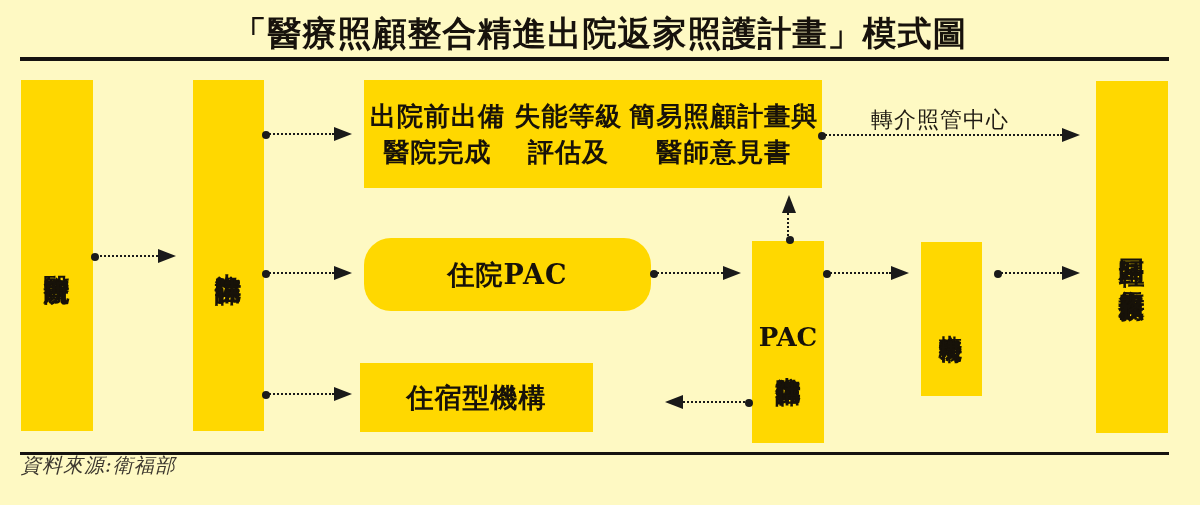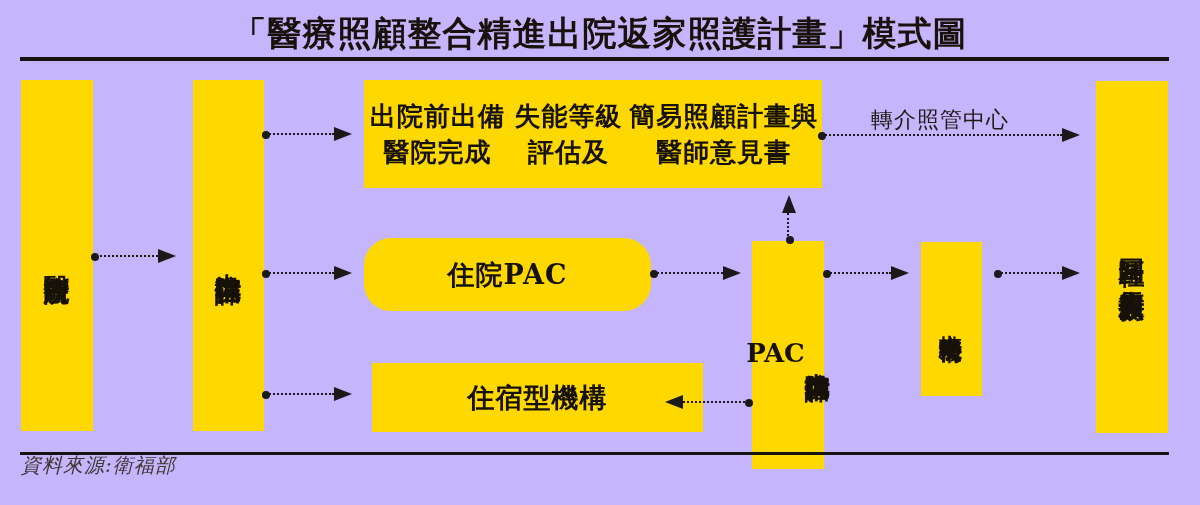--- a/index.html
+++ b/index.html
@@ -1,19 +1,19 @@
 <!DOCTYPE html>
 <html><head>
 <meta charset="utf-8">
 <style>
   html,body{margin:0;padding:0;}
   .canvas{
     position:relative;
     width:1200px;height:505px;
-    background:#c4b5fd;
+    background:#fef9c3;
     font-family:"DejaVu Serif","Liberation Serif",serif;
     color:#181410;
     overflow:hidden;
   }
   .title{
     position:absolute;left:0;top:11px;width:100%;
     text-align:center;
     font-size:34px;font-weight:bold;letter-spacing:1px;
     color:#17120c;
   }
@@ -28,22 +28,22 @@
     text-align:center;font-weight:bold;color:#171209;
   }
   .vtext{
     writing-mode:vertical-rl;text-orientation:upright;
     letter-spacing:1px;line-height:1;
   }
   .box-a{left:21px;top:80px;width:72px;height:351px;font-size:26px;}
   .box-b{left:193px;top:80px;width:71px;height:351px;font-size:26px;}
   .box-c{left:364px;top:80px;width:458px;height:108px;flex-direction:row;font-size:26px;line-height:36px;letter-spacing:1px;}
   .box-d{left:364px;top:238px;width:287px;height:73px;font-size:27px;letter-spacing:1px;border-radius:27px;}
-  .box-e{left:372px;top:363px;width:331px;height:69px;font-size:27px;letter-spacing:1px;}
-  .box-f{left:752px;top:241px;width:72px;height:228px;font-size:25px;}
+  .box-e{left:360px;top:363px;width:233px;height:69px;font-size:27px;letter-spacing:1px;}
+  .box-f{left:752px;top:241px;width:72px;height:202px;flex-direction:column;font-size:25px;}
   .box-f .pac{font-size:26px;margin-bottom:4px;}
   .box-g{left:921px;top:242px;width:61px;height:154px;font-size:23px;}
   .box-h{left:1096px;top:81px;width:72px;height:352px;font-size:26px;}
   .vgap{margin-top:28px;}
   
   .arrow{position:absolute;}
   .arrow.h{height:0;border-top:2px dotted #1a1a1a;}
   .arrow.v{width:0;border-left:2px dotted #1a1a1a;}
   .arrow.h.r::before{ 
     content:"";position:absolute;left:-4px;top:-4px;width:8px;height:8px;

